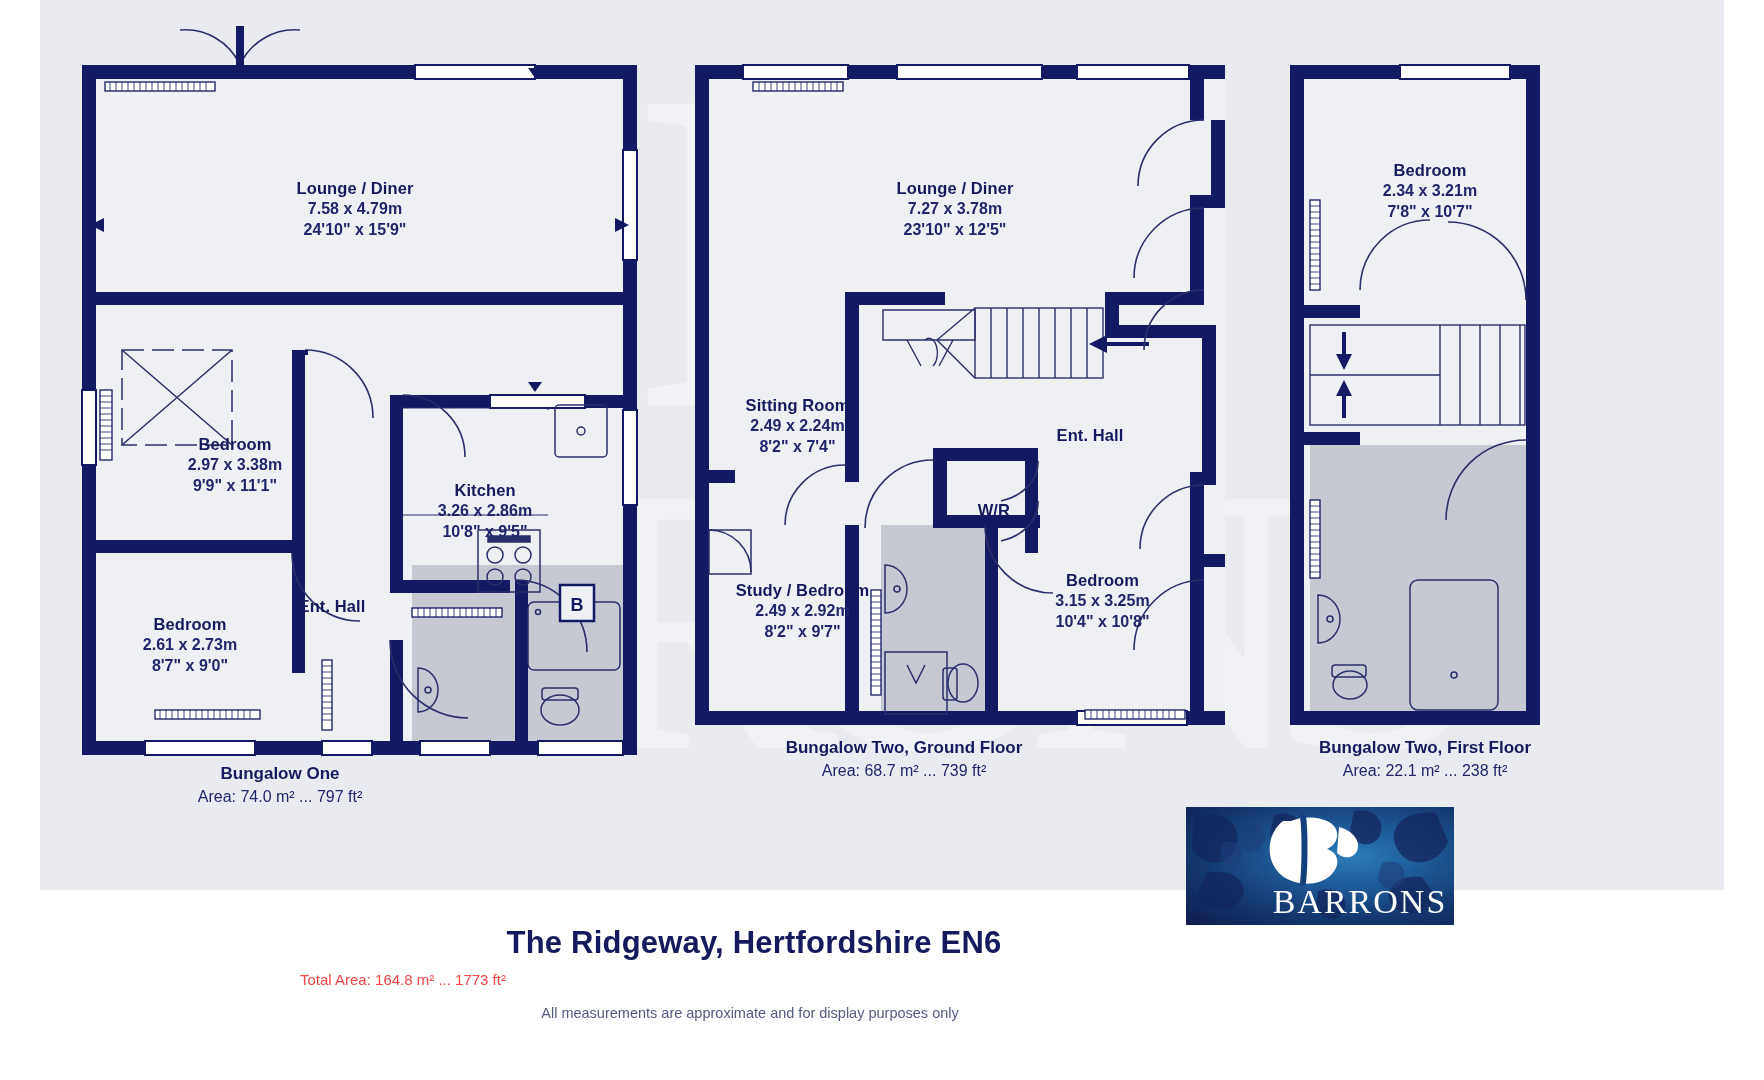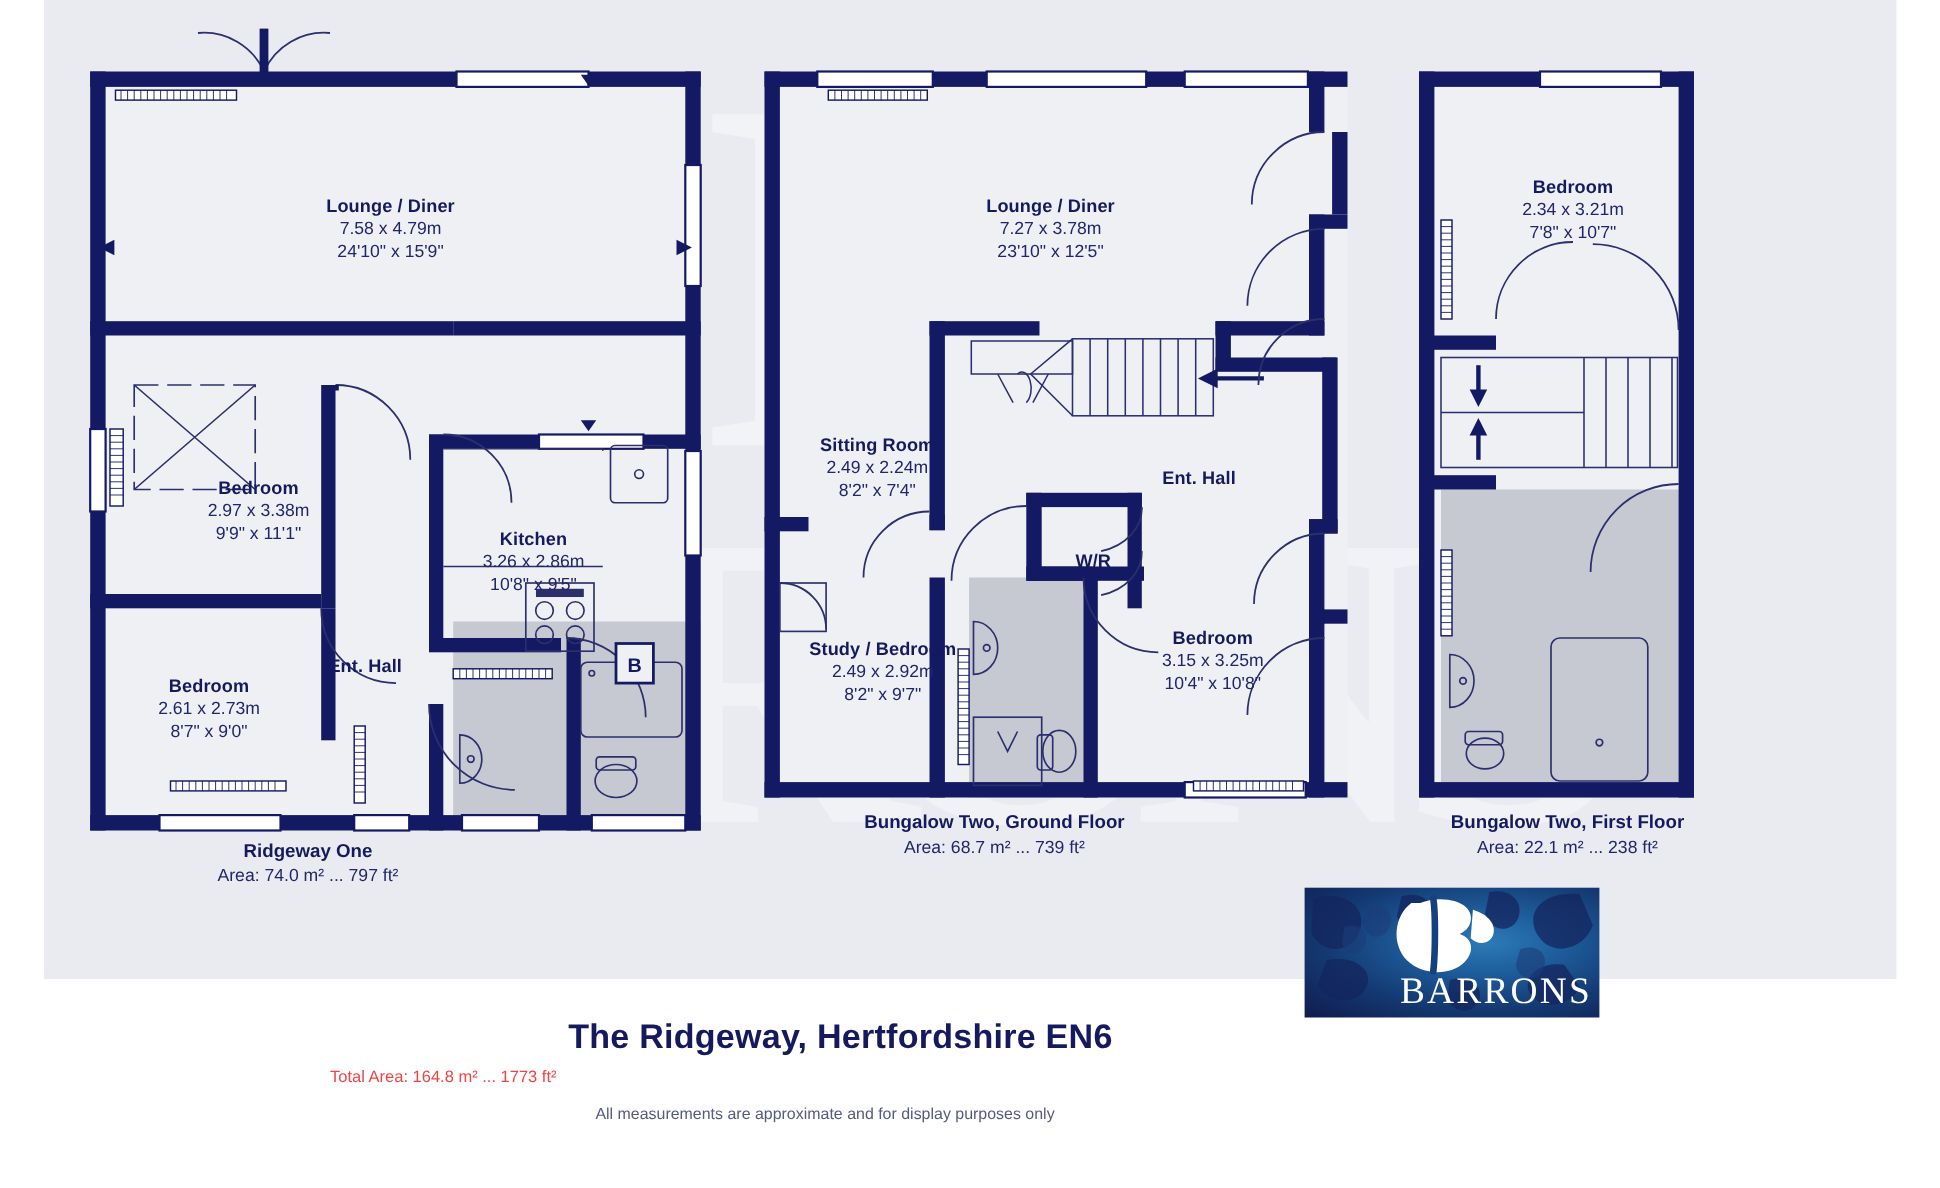--- a/index.html
+++ b/index.html
@@ -23,29 +23,29 @@
     pointer-events: none; user-select: none; line-height: 1;
   }
 
   
   .plan { position: absolute; }
   svg { display: block; overflow: visible; }
 
   
   .lbl { position: absolute; text-align: center; color: #151a5e; line-height: 1.28; white-space: nowrap; }
   .lbl .rn { font-size: 16.5px; font-weight: 700; letter-spacing: .1px; }
-  .lbl .dm { font-size: 16px; font-weight: 400; color: #21256b; }
+  .lbl .dm { font-size: 16px; font-weight: 700; color: #21256b; }
 
   .caption { position: absolute; text-align: center; color: #151a5e; line-height: 1.35; white-space: nowrap; }
   .caption .ct { font-size: 17px; font-weight: 700; }
   .caption .ca { font-size: 16px; font-weight: 400; color: #21256b; }
 
   
   .footer { position: absolute; left: 0; top: 895px; width: 1764px; height: 185px; background:#fff; }
-  .f-title { position: absolute; left: 314px; top: 30px; width: 900px; text-align: center;
+  .f-title { position: absolute; left: 304px; top: 30px; width: 900px; text-align: center;
              font-size: 31px; font-weight: 700; color: #151a5e; letter-spacing: .2px; }
   .f-area  { position: absolute; left: 300px; top: 76px; width: 900px; text-align: left;
              font-size: 15px; color: #ef4444; }
   .f-note  { position: absolute; left: 300px; top: 110px; width: 900px; text-align: center;
              font-size: 14.5px; color: #555a80; }
 
   .logo { position: absolute; left: 1186px; top: 807px; width: 268px; height: 118px;
           background: radial-gradient(ellipse at 62% 42%, #2c7bb8 0%, #1d5c9a 30%, #143a73 62%, #101b4e 100%);
           overflow: hidden; }
   .logo .swirl { position:absolute; inset:0; }
@@ -200,21 +200,21 @@
   </div>
   <div class="lbl" style="left:400px; top:480px; width:170px;">
     <div class="rn">Kitchen</div>
     <div class="dm">3.26 x 2.86m</div>
     <div class="dm">10'8" x 9'5"</div>
   </div>
   <div class="lbl" style="left:262px; top:596px; width:140px;">
     <div class="rn">Ent. Hall</div>
   </div>
   <div class="caption" style="left:80px; top:763px; width:400px;">
-    <div class="ct">Ridgeway One</div>
+    <div class="ct">Bungalow One</div>
     <div class="ca">Area: 74.0 m² ... 797 ft²</div>
   </div>
 
   <div class="plan" style="left:685px; top:20px;">
     <svg width="570" height="760" viewBox="0 0 570 760">
       <g>
         <rect x="10" y="45" width="530" height="660" fill="#eef0f4"></rect>
         <rect x="196" y="505" width="110" height="200" fill="#c6c8d2"></rect>
       </g>
 

